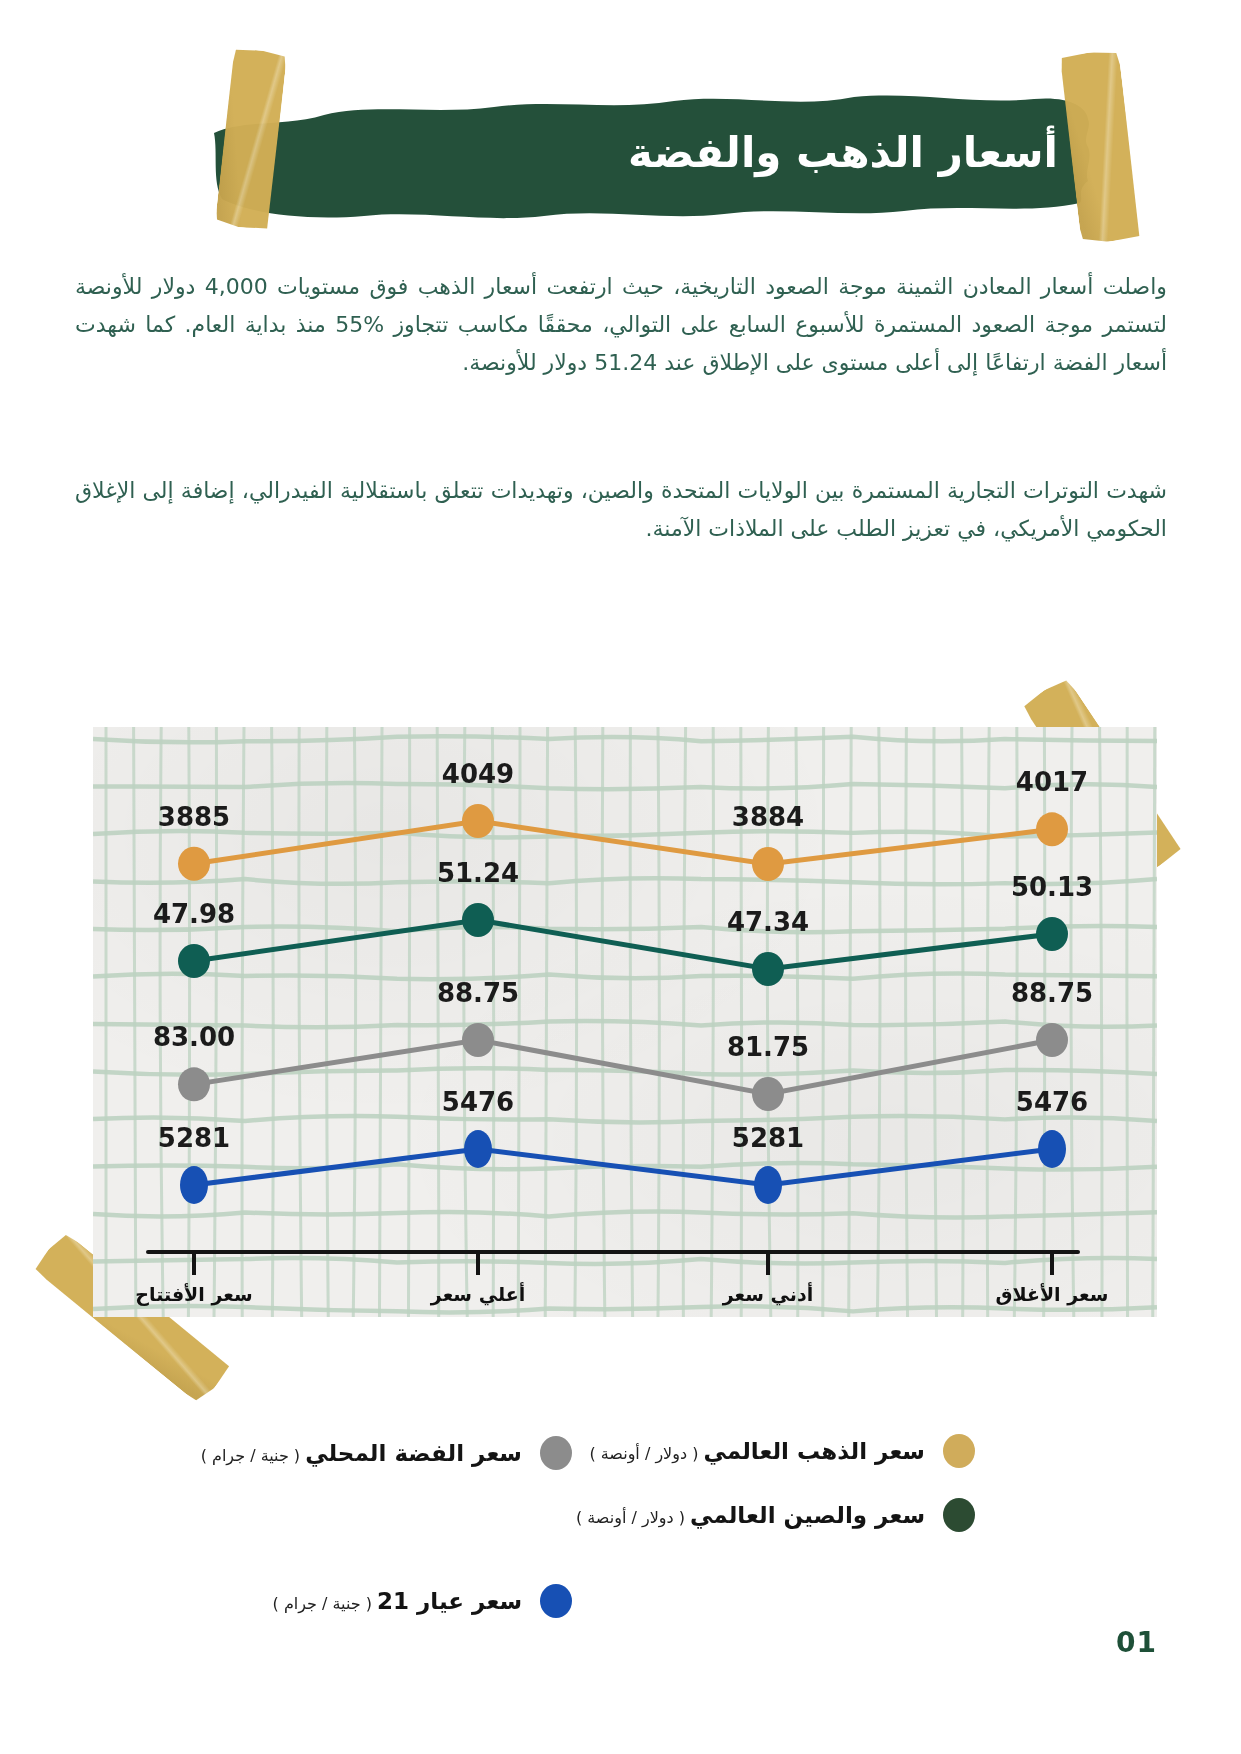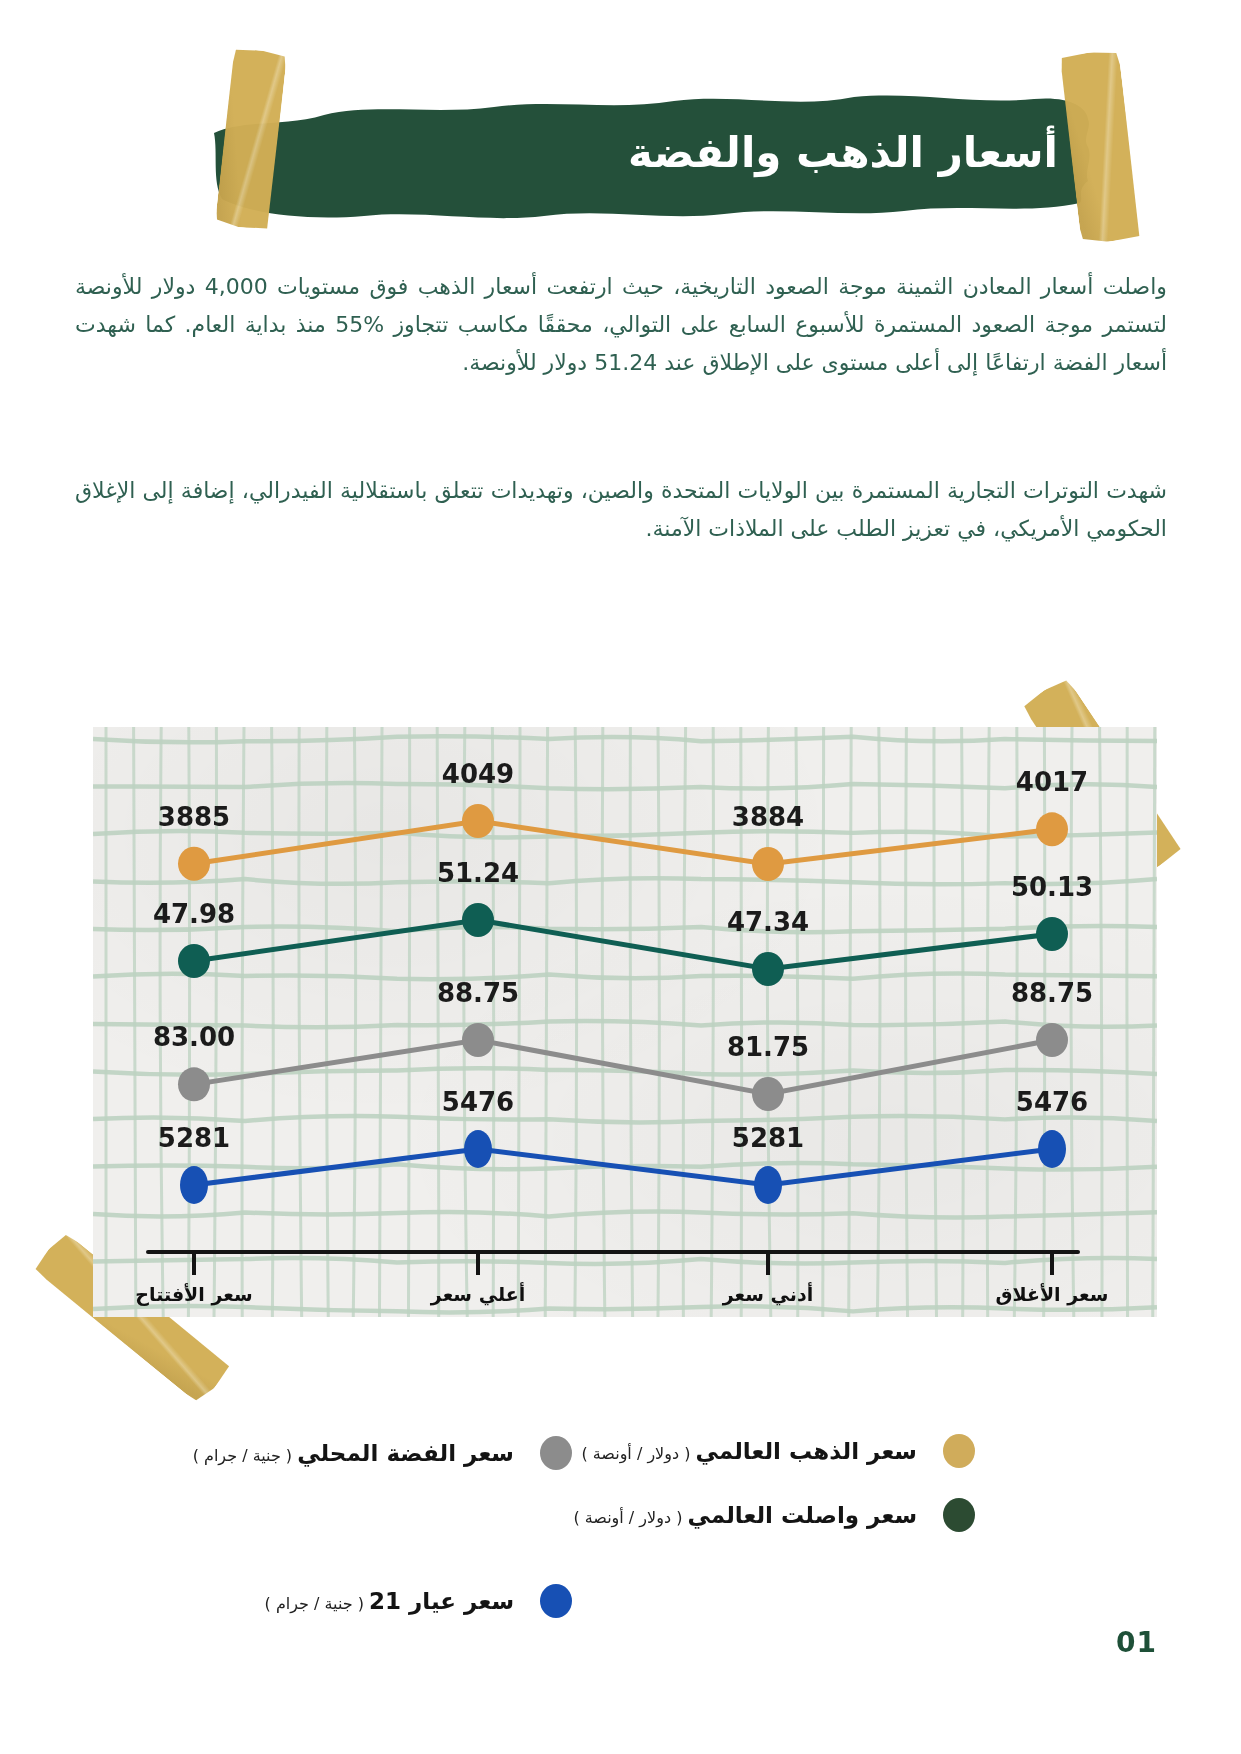--- a/index.html
+++ b/index.html
@@ -33,21 +33,21 @@
   
   .paper{position:absolute;left:93px;top:727px;width:1064px;height:590px;background:
       radial-gradient(ellipse at 28% 18%, rgba(0,0,0,0.035), rgba(0,0,0,0) 42%),
       radial-gradient(ellipse at 75% 70%, rgba(0,0,0,0.03), rgba(0,0,0,0) 45%),
       #F0EFED;}
   .paper svg{display:block;width:100%;height:100%;}
   .val{font-family:"DejaVu Sans",sans-serif;font-size:26px;font-weight:700;fill:#1b1b1b;}
   .cat{font-family:"DejaVu Sans",sans-serif;font-size:19px;font-weight:700;fill:#101010;}
 
   
-  .legend-item{position:absolute;display:flex;align-items:center;gap:26px;direction:rtl;}
+  .legend-item{position:absolute;display:flex;align-items:center;gap:18px;direction:rtl;}
   .legend-item .swatch{width:32px;height:34px;border-radius:50%;flex:0 0 auto;}
   .lg-name{font-size:23px;font-weight:700;color:#141414;white-space:nowrap;}
   .lg-unit{font-size:16px;font-weight:500;color:#222222;white-space:nowrap;}
   .li-gold{right:266px;top:1434px;}
   .li-gsilver{right:266px;top:1498px;}
   .li-lsilver{right:669px;top:1436px;}
   .li-k21{right:669px;top:1584px;}
 
   
   .page-num{position:absolute;left:1116px;top:1626px;color:#1E5038;font-size:28px;
@@ -195,21 +195,21 @@
   <div class="legend-item li-gold">
     <span class="swatch" style="background: rgb(208, 172, 91);"></span>
     <span>
       <span class="lg-name">سعر الذهب العالمي</span>
       <span class="lg-unit">( دولار / أونصة )</span>
     </span>
   </div>
   <div class="legend-item li-gsilver">
     <span class="swatch" style="background: rgb(44, 75, 50);"></span>
     <span>
-      <span class="lg-name">سعر واصلت العالمي</span>
+      <span class="lg-name">سعر والصين العالمي</span>
       <span class="lg-unit">( دولار / أونصة )</span>
     </span>
   </div>
   <div class="legend-item li-lsilver">
     <span class="swatch" style="background: rgb(140, 140, 140);"></span>
     <span>
       <span class="lg-name">سعر الفضة المحلي</span>
       <span class="lg-unit">( جنية / جرام )</span>
     </span>
   </div>

